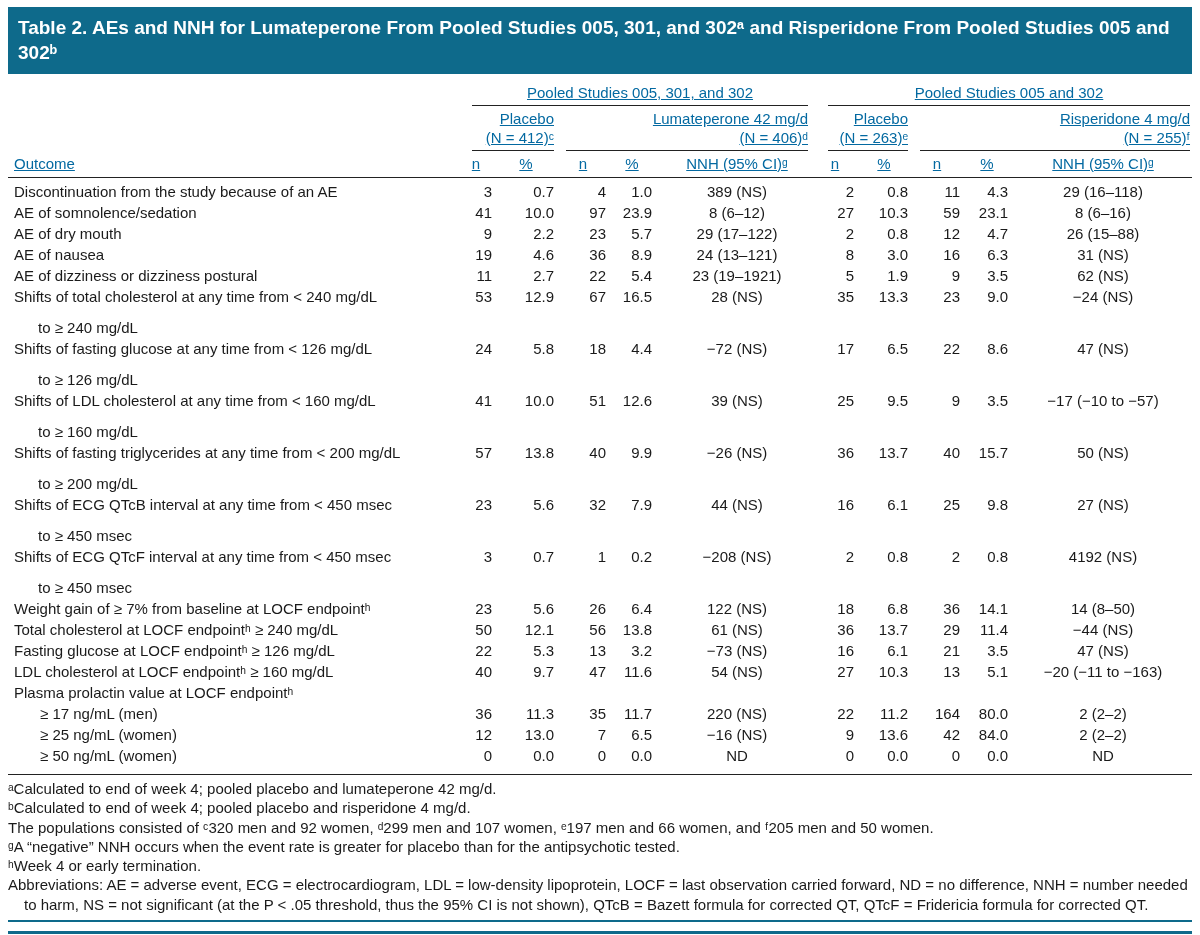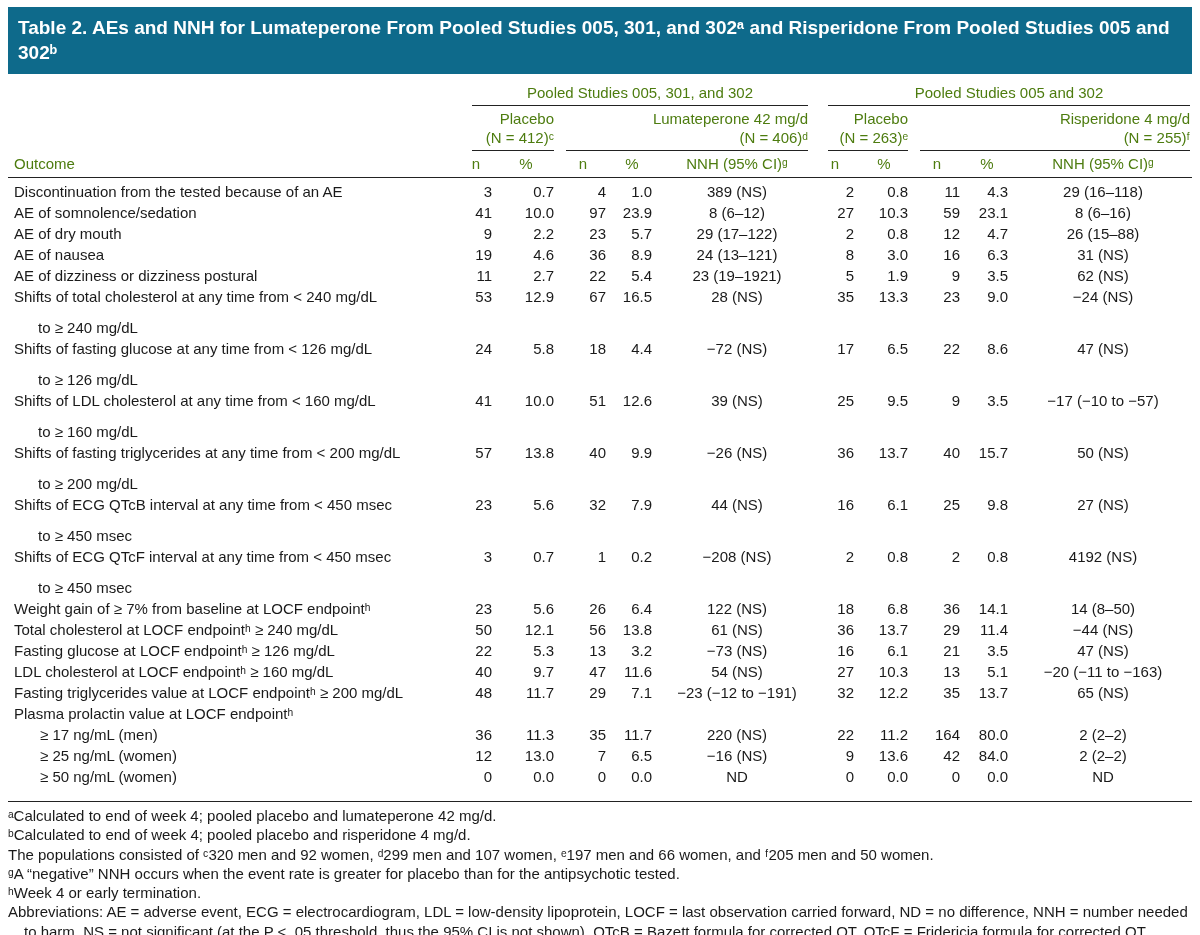--- a/index.html
+++ b/index.html
@@ -19,21 +19,21 @@
     background:var(--accent);
     color:#fff;
     padding:8px 12px 9px 10px;
     font-size:19px;font-weight:bold;line-height:25px;
   }
 
   table.aes{
     border-collapse:collapse;table-layout:fixed;
     width:1184px;margin-top:7px;
   }
-  table.aes th{font-weight:normal;font-size:15px;color:#4d7c0f;}
+  table.aes th{font-weight:normal;font-size:15px;color:#0369a1;text-decoration:underline;}
 
   
   tr.group-row th{vertical-align:bottom;padding:0;}
   .grp-inner{
     text-align:center;
     border-bottom:1px solid var(--rule);
     padding:2px 0 3px 0;
     line-height:19px;
   }
   .grp-inner.g1{margin-left:12px;margin-right:8px;}
@@ -70,21 +70,21 @@
   tbody tr:first-child td{padding-top:3px;}
   td.outcome{text-align:left;padding-left:6px;}
   td.outcome .cont{padding-left:24px;margin-top:10px;}
   td.outcome.indent{padding-left:32px;}
   td.num{text-align:right;padding-right:6px;white-space:nowrap;}
   td.nnh{text-align:center;white-space:nowrap;}
 
   
   .footnotes{
     border-top:1.5px solid var(--rule);
-    margin-top:14px;
+    margin-top:8px;
     padding:4px 0 0 0;
     width:1184px;
   }
   .footnote{
     font-size:15px;line-height:19.3px;color:#1a1a1a;
   }
   .footnote.hang{padding-left:16px;text-indent:-16px;}
 
   .teal-rule-1{border-top:2px solid var(--accent);margin-top:6px;width:1184px;}
   .teal-rule-2{border-top:3px solid var(--accent);margin-top:9px;width:1184px;}
@@ -158,21 +158,21 @@
         <th class="nnh-h">NNH (95% CI)ᵍ</th>
         <th class="num-h">n</th>
         <th class="num-h">%</th>
         <th class="num-h">n</th>
         <th class="num-h">%</th>
         <th class="nnh-h">NNH (95% CI)ᵍ</th>
       </tr>
     </thead>
     <tbody>
         <tr>
-          <td class="outcome">Discontinuation from the tested because of an AE</td>
+          <td class="outcome">Discontinuation from the study because of an AE</td>
           <td class="num">3</td>
           <td class="num">0.7</td>
           <td class="num">4</td>
           <td class="num">1.0</td>
           <td class="nnh">389 (NS)</td>
           <td class="num">2</td>
           <td class="num">0.8</td>
           <td class="num">11</td>
           <td class="num">4.3</td>
           <td class="nnh">29 (16–118)</td>
@@ -371,33 +371,20 @@
           <td class="num">47</td>
           <td class="num">11.6</td>
           <td class="nnh">54 (NS)</td>
           <td class="num">27</td>
           <td class="num">10.3</td>
           <td class="num">13</td>
           <td class="num">5.1</td>
           <td class="nnh">−20 (−11 to −163)</td>
         </tr>
         <tr>
-          <td class="outcome">Fasting triglycerides value at LOCF endpointʰ ≥ 200 mg/dL</td>
-          <td class="num">48</td>
-          <td class="num">11.7</td>
-          <td class="num">29</td>
-          <td class="num">7.1</td>
-          <td class="nnh">−23 (−12 to −191)</td>
-          <td class="num">32</td>
-          <td class="num">12.2</td>
-          <td class="num">35</td>
-          <td class="num">13.7</td>
-          <td class="nnh">65 (NS)</td>
-        </tr>
-        <tr>
           <td class="outcome">Plasma prolactin value at LOCF endpointʰ</td>
           <td colspan="10"></td>
         </tr>
         <tr>
           <td class="outcome indent">≥ 17 ng/mL (men)</td>
           <td class="num">36</td>
           <td class="num">11.3</td>
           <td class="num">35</td>
           <td class="num">11.7</td>
           <td class="nnh">220 (NS)</td>

